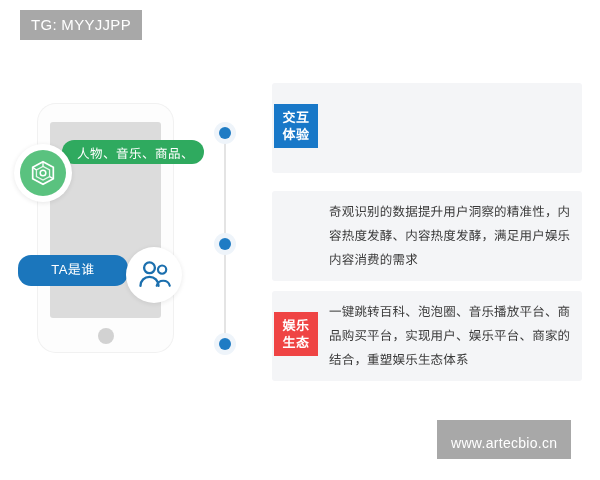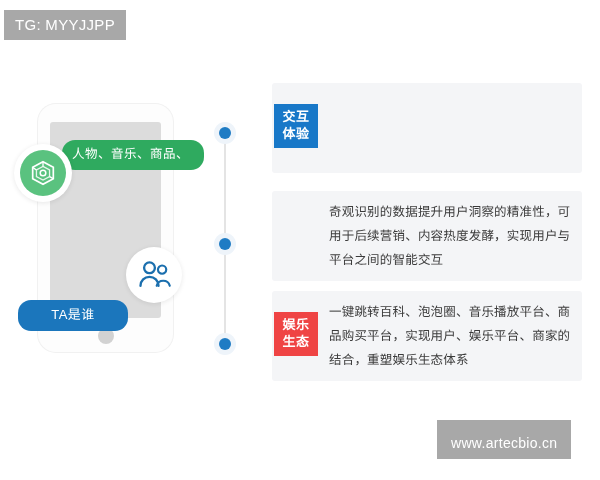--- a/index.html
+++ b/index.html
@@ -20,21 +20,21 @@
   .watermark {
     position: absolute;
     background: #a8a8a8;
     color: #ffffff;
     font-size: 15px;
     letter-spacing: 0.3px;
     line-height: 1;
     padding: 7px 11px 8px 11px;
     white-space: nowrap;
   }
-  #wm-top { left: 4px; top: 10px; text-align: right; }
+  #wm-top { left: 20px; top: 10px; text-align: right; }
   #wm-bottom { left: 437px; top: 420px; font-size: 14px; padding: 16px 14px 9px 14px; }
 
   
   #phone {
     position: absolute;
     left: 38px;
     top: 104px;
     width: 135px;
     height: 248px;
     background: #fdfdfd;
@@ -61,27 +61,27 @@
     background: #d2d2d2;
   }
 
   
   #green-bubble {
     position: absolute;
     left: 62px;
     top: 140px;
     width: 142px;
     box-sizing: border-box;
-    padding: 6px 10px 7px 10px;
+    padding: 6px 10px 1px 10px;
     background: #2faa5f;
     border-radius: 13px;
     color: #ffffff;
     font-size: 12.5px;
     line-height: 17px;
-    text-align: left;
+    text-align: right;
     letter-spacing: 0.5px;
   }
   #green-bubble span { display: block; white-space: nowrap; }
 
   #qg-icon-wrap {
     position: absolute;
     left: 14px;
     top: 144px;
     width: 58px;
     height: 58px;
@@ -111,21 +111,20 @@
     box-sizing: border-box;
     padding: 7px 10px 8px 10px;
     background: #1b76bc;
     border-radius: 13px;
     color: #ffffff;
     font-size: 13px;
     line-height: 16px;
     text-align: center;
     letter-spacing: 0.5px;
     white-space: nowrap;
-    margin-top: 45px;
   }
   #people-icon-wrap {
     position: absolute;
     left: 126px;
     top: 247px;
     width: 56px;
     height: 56px;
     border-radius: 50%;
     background: #ffffff;
     box-shadow: 0 1px 5px rgba(0,0,0,0.09);
@@ -185,21 +184,21 @@
     height: 44px;
     box-sizing: border-box;
     padding-top: 5px;
     color: #ffffff;
     font-size: 13px;
     line-height: 17px;
     font-weight: bold;
     text-align: center;
     letter-spacing: 0.5px;
   }
-  .panel-badge span { display: block; font-family: Liberation Mono, monospace; }
+  .panel-badge span { display: block; }
 
   .panel-text {
     position: absolute;
     left: 57px;
     top: 9px;
     width: 245px;
     color: #3b3b3b;
     font-size: 12.5px;
     line-height: 24px;
     letter-spacing: 0.2px;
@@ -256,21 +255,21 @@
   </div>
 
 <div id="panel-0" class="panel">
   <div class="panel-badge" style="background: rgb(24, 120, 200);">
     <span>交互</span>
     <span>体验</span>
   </div>
 </div>
 
 <div id="panel-1" class="panel">
-  <div class="panel-text">奇观识别的数据提升用户洞察的精准性，可用于后续营销、内容热度发酵，实现用户与平台之间的智能交互</div>
+  <div class="panel-text">奇观识别的数据提升用户洞察的精准性，内容热度发酵、内容热度发酵，满足用户娱乐内容消费的需求</div>
 </div>
 
 <div id="panel-2" class="panel">
   <div class="panel-badge" style="background: #ef4444;">
     <span>娱乐</span>
     <span>生态</span>
   </div>
   <div class="panel-text">一键跳转百科、泡泡圈、音乐播放平台、商品购买平台，实现用户、娱乐平台、商家的结合，重塑娱乐生态体系</div>
 </div>
 

